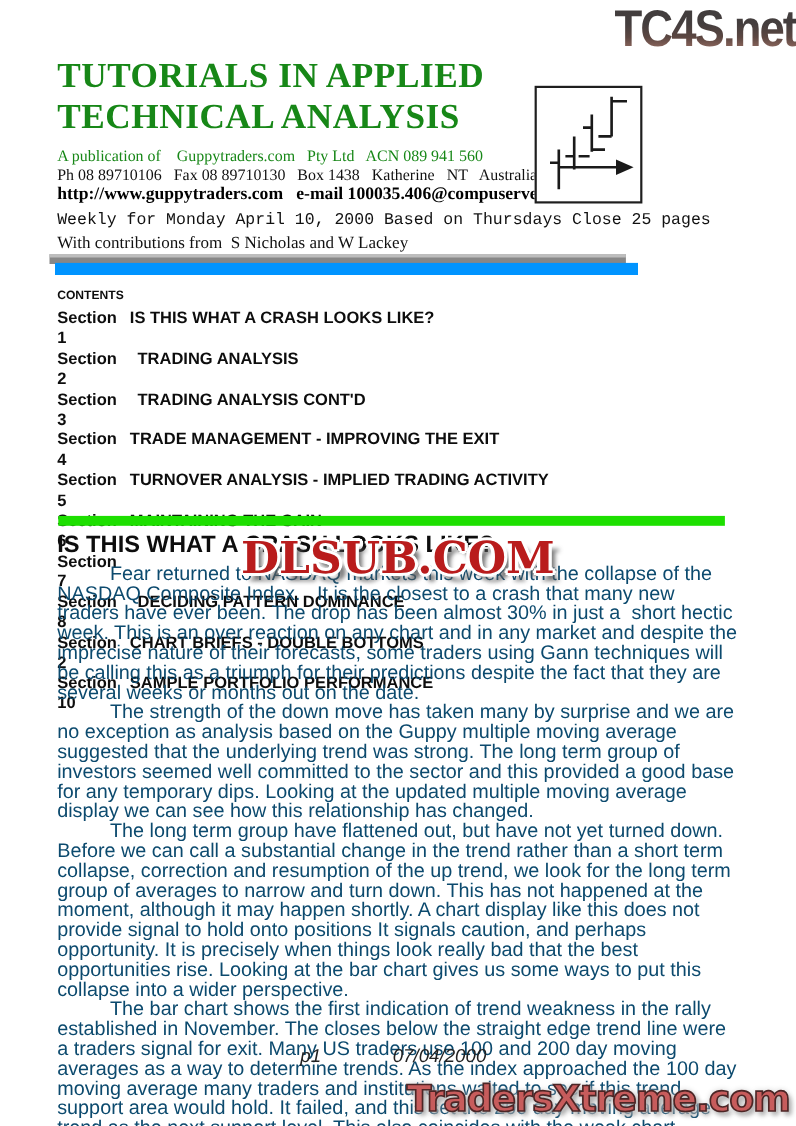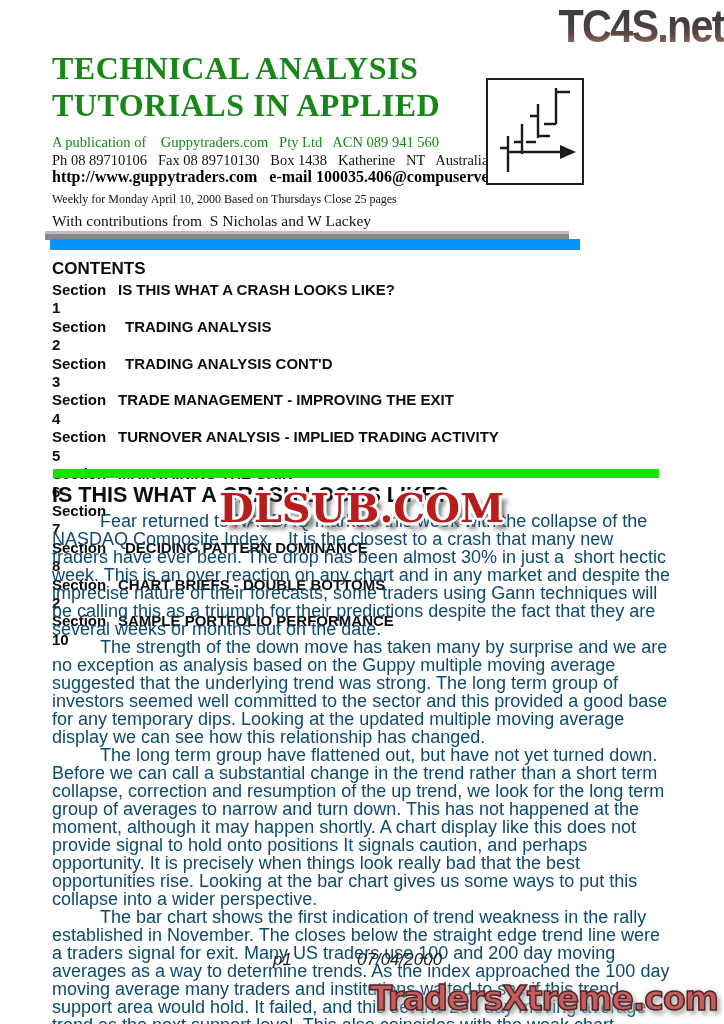--- a/index.html
+++ b/index.html
@@ -22,37 +22,37 @@
     position:absolute;left:52px;top:50px;
     font-family:"Liberation Serif",serif;font-weight:bold;
     font-size:32px;line-height:37px;color:#178717;letter-spacing:.5px;
   }
   .pub-line{position:absolute;left:52px;top:134px;font-family:"Liberation Serif",serif;
     font-size:14.5px;color:#178717;white-space:pre-wrap;}
   .contact-line{position:absolute;left:52px;top:152px;font-family:"Liberation Serif",serif;
     font-size:14.5px;color:#111;white-space:pre-wrap;}
   .web-line{position:absolute;left:52px;top:168px;font-family:"Liberation Serif",serif;
     font-size:16px;font-weight:bold;color:#000;white-space:pre-wrap;}
-  .issue-line{position:absolute;left:52px;top:192px;font-family:Liberation Serif, serif;
-    font-size:12px;color:#111;white-space:pre-wrap;}
+  .issue-line{position:absolute;left:52px;top:192px;font-family:Liberation Mono, monospace;
+    font-size:15px;color:#111;white-space:pre-wrap;}
   .contrib-line{position:absolute;left:52px;top:212px;font-family:"Liberation Serif",serif;
     font-size:15.5px;color:#111;white-space:pre-wrap;}
   
   .chart-logo{
     position:absolute;left:486px;top:78px;width:94px;height:103px;
     border:2px solid #1f1f1f;background:#fff;
   }
   
   .bar-gray{position:absolute;left:45px;top:231px;width:524px;height:9px;
     background:#878787;box-shadow:inset 0 3px 0 #bdbdbd;}
   .bar-blue{position:absolute;left:50px;top:239px;width:530px;height:11px;background:#0094ff;}
   .bar-green{position:absolute;left:53px;top:469px;width:606px;height:9px;background:#1ddf00;}
   
   .contents{position:absolute;left:52px;top:259px;font-weight:bold;color:#0d0d0d;}
-  .contents-heading{font-size:17px;line-height:20px;margin-bottom:2px;}
+  .contents-heading{font-size:11px;line-height:20px;margin-bottom:2px;}
   .toc-row{display:flex;font-size:15px;line-height:18.4px;}
   .toc-label{width:66px;flex-shrink:0;}
   .toc-title{white-space:nowrap;}
   
   .article-heading{position:absolute;left:52px;top:483px;font-size:21.5px;font-weight:bold;
     color:#0d0d0d;white-space:nowrap;}
   .article-body{position:absolute;left:52px;top:512px;width:622px;
     font-size:18px;line-height:18px;color:#0c4a6e;}
   .article-body p{margin:0;text-indent:48px;white-space:pre-wrap;}
   
@@ -78,22 +78,22 @@
   }
 </style>
 </head>
 <body>
 
 <div class="page">
 
   <div class="tc4s">TC4S.net</div>
 
   <div class="mast-title">
+    <div>TUTORIALS IN APPLIED</div>
     <div>TECHNICAL ANALYSIS</div>
-    <div>TUTORIALS IN APPLIED</div>
   </div>
   <div class="pub-line">A publication of    Guppytraders.com   Pty Ltd   ACN 089 941 560</div>
   <div class="contact-line">Ph 08 89710106   Fax 08 89710130   Box 1438   Katherine   NT   Australia   0851</div>
   <div class="web-line">http://www.guppytraders.com   e-mail 100035.406@compuserve.com</div>
   <div class="issue-line">Weekly for Monday April 10, 2000 Based on Thursdays Close 25 pages</div>
   <div class="contrib-line">With contributions from  S Nicholas and W Lackey</div>
 
   <div class="chart-logo">
     <svg width="94" height="103" viewBox="0 0 94 103" xmlns="http://www.w3.org/2000/svg">
       <g stroke="#1a1a1a" stroke-width="2.4" fill="none">

